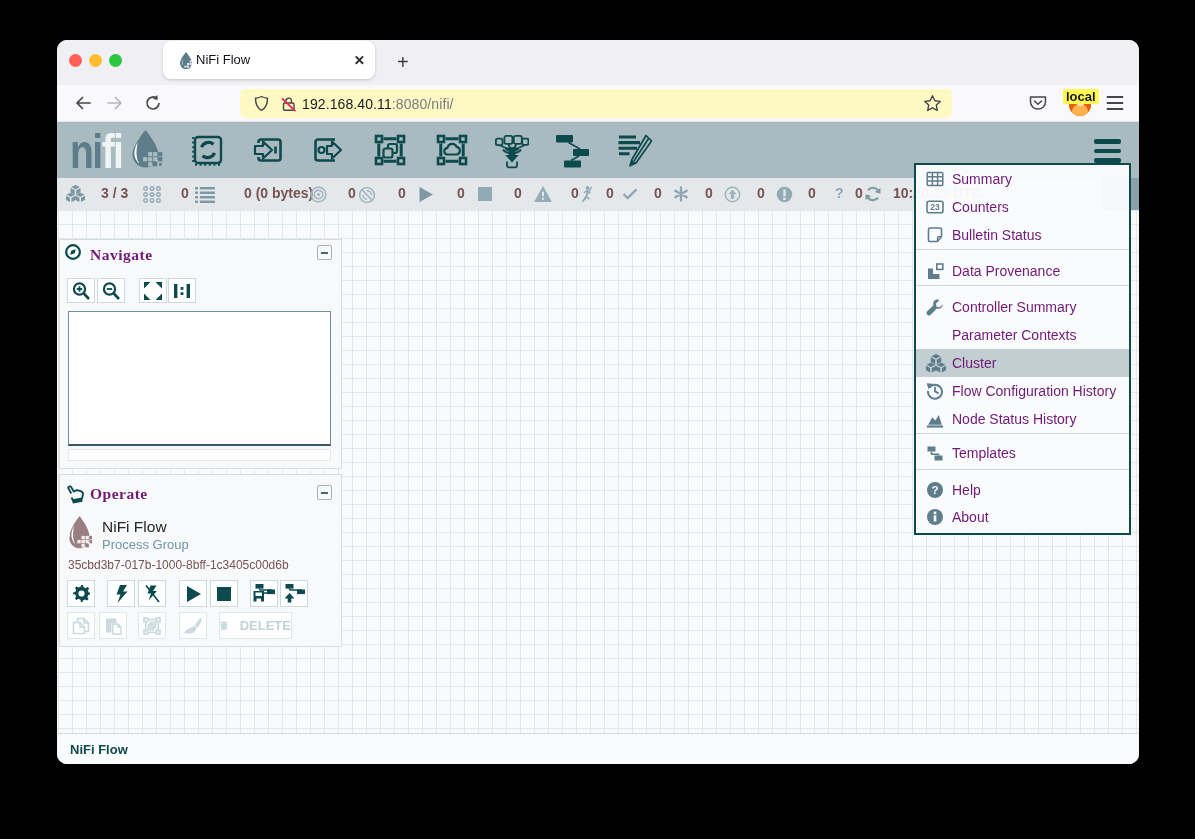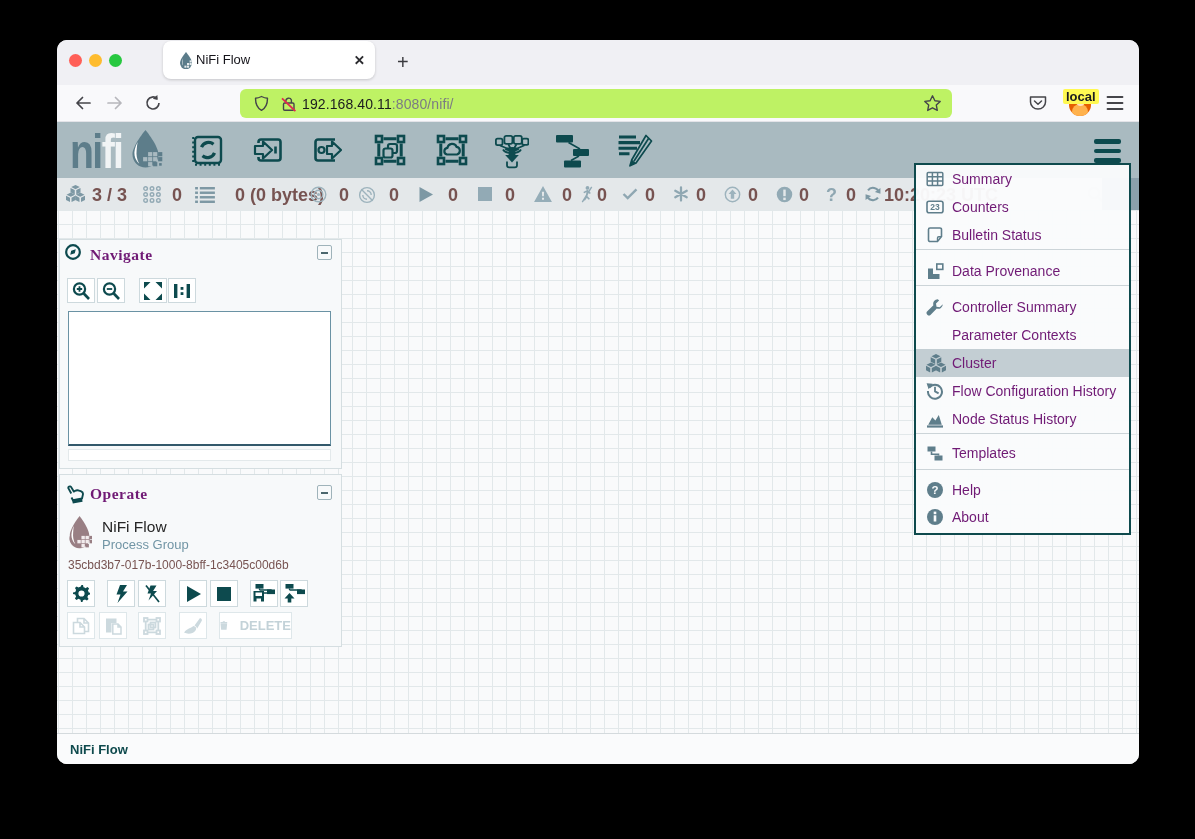--- a/index.html
+++ b/index.html
@@ -7,30 +7,30 @@
 #win { position:absolute; left:57px; top:40px; width:1082px; height:724px; border-radius:10px; overflow:hidden; background:#f9fafb; box-shadow:0 20px 50px rgba(0,0,0,.6); }
 
 #tabbar { position:absolute; left:0; top:0; width:100%; height:45px; background:#f0f0f4; }
 .tl { position:absolute; top:14px; width:13px; height:13px; border-radius:50%; }
 #tab { position:absolute; left:106px; top:1px; width:212px; height:38px; background:#fff; border-radius:8px; box-shadow:0 1px 3px rgba(0,0,0,.18); }
 #tabtitle { position:absolute; left:33px; top:11px; font-size:13px; color:#15141a; }
 #tabclose { position:absolute; right:10px; top:11px; font-size:13.5px; color:#2b2b2f; font-weight:bold; }
 #newtab { position:absolute; left:340px; top:11px; font-size:20px; color:#3a3a3e; font-weight:300; }
 #navbar { position:absolute; left:0; top:45px; width:100%; height:37px; background:#f9f9fb; border-bottom:1px solid #e3e3e8; }
 .navbtn { position:absolute; top:7px; color:#45454a; }
-#urlbox { position:absolute; left:183px; top:4px; width:712px; height:29px; background:#bef264; border-radius:6px; }
+#urlbox { position:absolute; left:183px; top:4px; width:712px; height:29px; background:#fef9c3; border-radius:6px; }
 #urltext { position:absolute; left:62px; top:7px; font-size:14px; color:#1b1b1f; letter-spacing:0.1px; }
 #urltext span { color:#7b7b83; }
 
 
 #nifihdr { position:absolute; left:0; top:82px; width:100%; height:56px; background:#a9bac0; }
 .hic { position:absolute; top:11px; }
 .hbar { position:absolute; left:1037px; width:27px; height:4.8px; border-radius:2px; background:#0d4a4e; }
 .sic { position:absolute; }
-.sval { position:absolute; top:7px; font-size:18px; font-weight:bold; color:#775351; }
+.sval { position:absolute; top:7px; font-size:14px; font-weight:bold; color:#775351;margin-left:9px; }
 
 #statusbar { position:absolute; left:0; top:138px; width:100%; height:32px; background:#e4e8ea; font-size:14px; }
 #srchbox { position:absolute; right:0; top:0; width:37px; height:32px; background:#8ba0ab; }
 
 #canvas { position:absolute; left:0; top:170px; width:100%; height:523px;
   background-color:#f9fafb;
   background-image:linear-gradient(#e2e8ea 1px, transparent 1px), linear-gradient(90deg, #e2e8ea 1px, transparent 1px);
   background-size:14px 14px; background-position:1px 0px; }
 
 #crumb { position:absolute; left:0; top:693px; width:100%; height:31px; background:#fafbfc; border-top:1px solid #d4dadd; }

